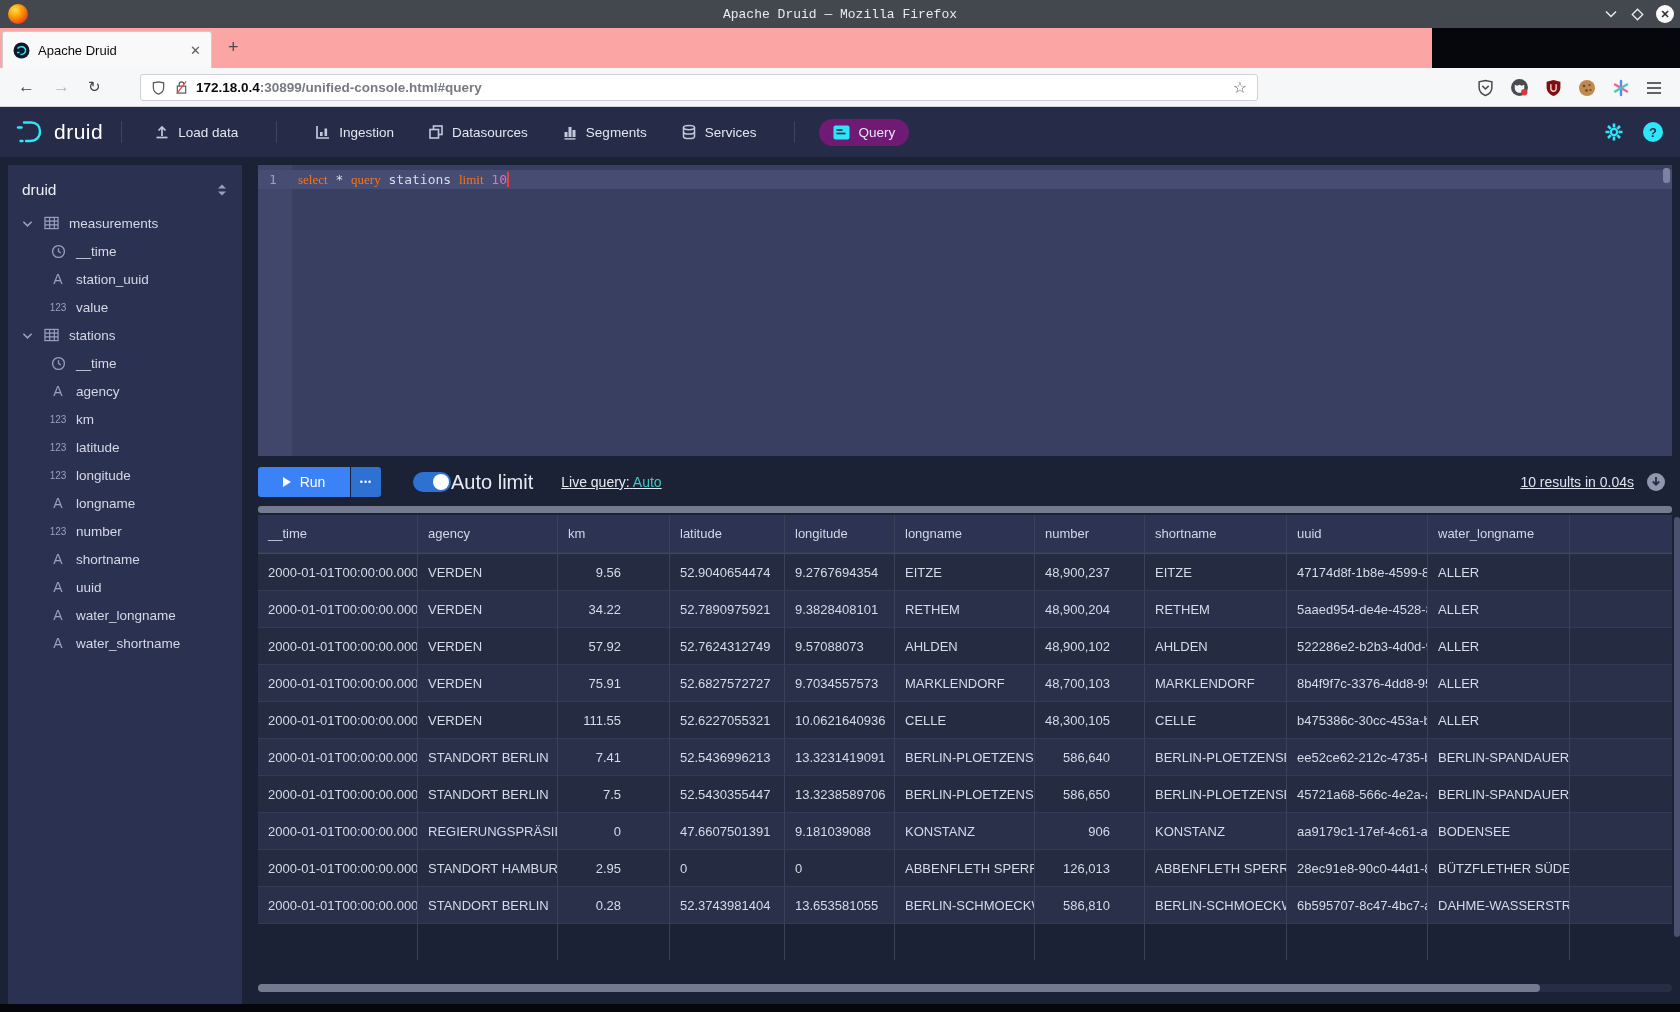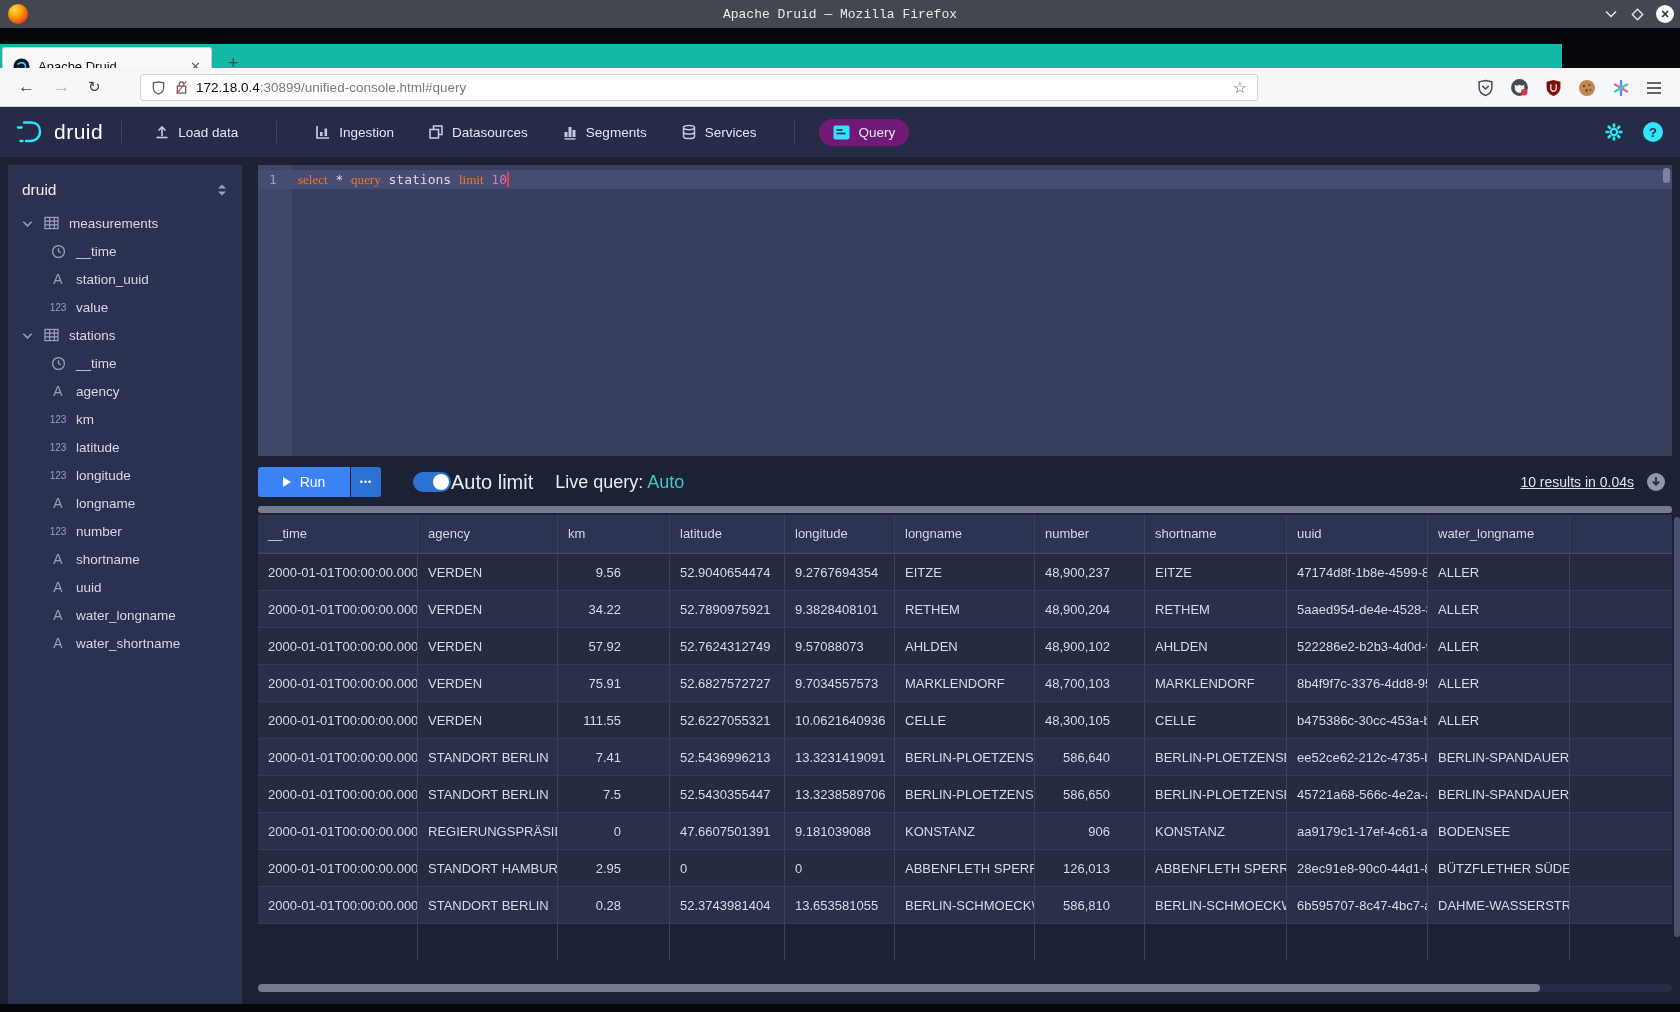--- a/index.html
+++ b/index.html
@@ -9,34 +9,34 @@
   
   #titlebar { position:absolute; left:0; top:0; width:1680px; height:28px; background:#43484e;
               display:flex; align-items:center; }
   #titlebar .title { position:absolute; left:0; right:0; text-align:center; color:#e9eaec; font-size:13px;font-family:Liberation Mono, monospace; }
   #ff-logo { position:absolute; left:8px; top:4px; width:20px; height:20px; border-radius:50%;
              background:radial-gradient(circle at 35% 30%, #ffe14d 0%, #ff9500 40%, #e8521d 70%, #b5007f 100%); }
   .winctl { position:absolute; top:3px; width:22px; height:22px; display:flex; align-items:center; justify-content:center;
             color:#e9eaec; font-size:13px; }
   #ctl-close { background:#fbfbfb; color:#2d3338; border-radius:50%; width:18px; height:18px; top:5px; font-size:11px; font-weight:bold;}
 
-  #tabbar { position:absolute; left:0; top:44px; width:1562px; height:40px; background:#14b8a6; }
+  #tabbar { position:absolute; left:0; top:28px; width:1432px; height:40px; background:#fca5a5; }
   #tab-active { position:absolute; left:2px; top:3px; width:210px; height:37px; background:#f9f9fa;
                 border:1px solid #cccdd2; border-bottom:none; border-radius:3px 3px 0 0;
                 display:flex; align-items:center; padding:0 10px; }
   #tab-active .tab-label { font-size:13px; color:#0c0c0d; flex:1; margin-left:8px; }
   #tab-active .tab-close { color:#5a5a5e; font-size:13px; }
   #tab-new { position:absolute; left:228px; top:12px; font-size:18px; color:#4a4a4f; line-height:14px;}
 
   #navbar { position:absolute; left:0; top:68px; width:1680px; height:39px; background:#f6f7f8;
             border-bottom:1px solid #d0d0d5; display:flex; align-items:center; }
   .nav-arrow { font-size:17px; margin-left:18px; }
   #urlbar { position:absolute; left:140px; top:6px; width:1118px; height:27px; background:#ffffff;
             border:1px solid #d0d0d7; border-radius:3px; display:flex; align-items:center; padding:0 10px; }
-  #urlbar .url-text { font-size:13.5px; margin-left:8px; flex:1; white-space:nowrap; overflow:hidden;}
+  #urlbar .url-text { font-size:13.5px; margin-left:8px; flex:1; white-space:nowrap; overflow:hidden;font-weight:bold;}
   .url-host { color:#0c0c0d; } .url-rest { color:#777a80; }
   .ext-icons { position:absolute; right:18px; top:6px; height:27px; display:flex; align-items:center; gap:16px; }
 
   
   #appheader { position:absolute; left:0; top:107px; width:1680px; height:50px; background:#262b47;
                display:flex; align-items:center; }
   #brand { display:flex; align-items:center; margin-left:14px; }
   #brand .brand-text { color:#ffffff; font-size:21px; margin-left:6px; letter-spacing:0.5px; }
   .hdr-sep { width:1px; height:22px; background:#3d4464; margin:0 18px; }
   .nav-item { display:flex; align-items:center; gap:8px; padding:6px 14px; border-radius:16px;
@@ -74,21 +74,21 @@
   
   #runbar { position:absolute; left:258px; top:308px; width:1414px; height:34px; display:flex; align-items:center; }
   #run-btn { height:30px; width:92px; background:#3b82f6; border-radius:3px 0 0 3px; display:flex;
              align-items:center; justify-content:center; gap:9px; color:#fff; font-size:14px; }
   .play-tri { width:0; height:0; border-left:8px solid #fff; border-top:5px solid transparent; border-bottom:5px solid transparent; }
   #run-more { height:30px; width:30px; background:#2d72d2; border-radius:0 3px 3px 0; margin-left:1px;
               color:#fff; font-size:9px; display:flex; align-items:center; justify-content:center; letter-spacing:1px; }
   #toggle { margin-left:32px; width:38px; height:20px; background:#2d72d2; border-radius:10px; position:relative; }
   #toggle .knob { position:absolute; right:2px; top:2px; width:16px; height:16px; background:#fff; border-radius:50%; }
   #auto-limit { margin-left:0; color:#e8ebf4; font-size:20px; }
-  #live-query { margin-left:22px; color:#e8ebf4; font-size:18px; }
+  #live-query { margin-left:28px; color:#e8ebf4; font-size:14px;text-decoration:underline; }
   #live-query .lq-val { color:#3ec8c0; }
   #run-status { position:absolute; right:38px; color:#dfe3ee; font-size:14px;text-decoration:underline; }
   #dl-icon { position:absolute; right:6px; top:7px; }
 
   
   #topscroll { position:absolute; left:258px; top:349px; width:1414px; height:7px; background:#747b91; border-radius:3px; }
   #botscroll-track { position:absolute; left:258px; top:827px; width:1414px; height:8px; background:#272d45; border-radius:4px;}
   #botscroll-thumb { position:absolute; left:0; top:0; width:1282px; height:8px; background:#747b91; border-radius:4px;}
   #vscroll-thumb { position:absolute; left:1674px; top:360px; width:6px; height:420px; background:#4a516e; border-radius:3px;}
 

